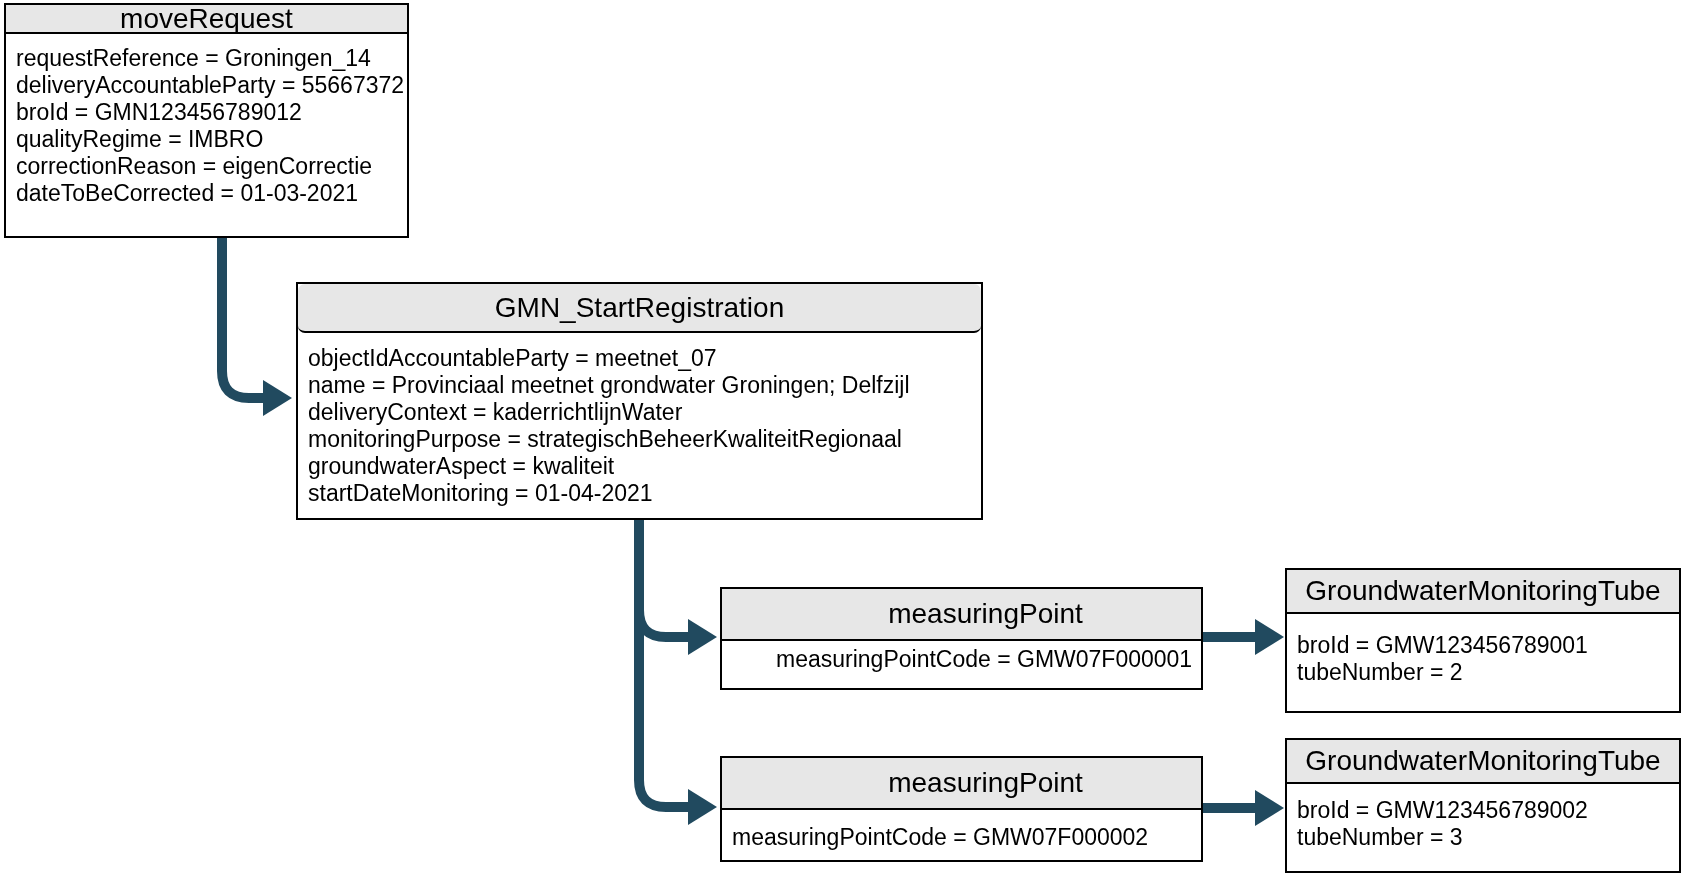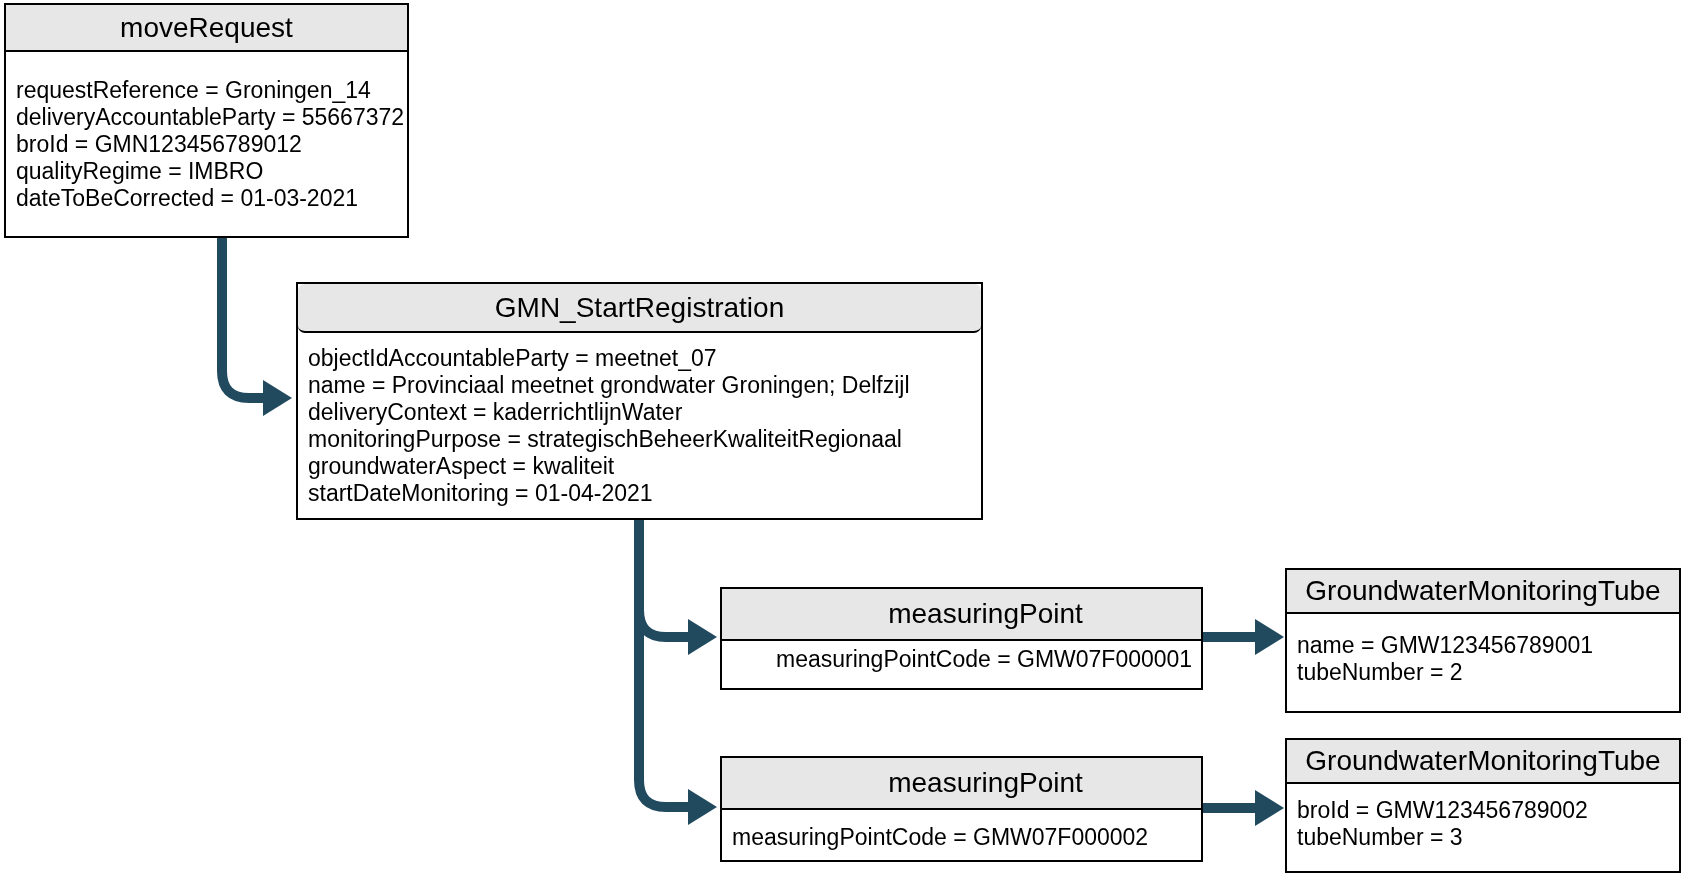--- a/index.html
+++ b/index.html
@@ -29,21 +29,21 @@
   }
   .node-body{
     box-sizing:border-box;
     display:flex;flex-direction:column;justify-content:center;
     padding-left:10px;padding-right:6px;
     font-size:23px;line-height:27px;
   }
   .attr{white-space:nowrap;}
   
   #node-move{left:4px;top:3px;width:405px;height:235px;}
-  #node-move .node-header{height:47px;}
+  #node-move .node-header{height:29px;}
   #node-move .node-body{height:184px;}
   #node-gmn{left:296px;top:282px;width:687px;height:238px;}
   #node-gmn .node-header{height:49px;border-radius:7px;}
   #node-gmn .node-body{height:185px;}
   #node-mp1{left:720px;top:587px;width:483px;height:103px;}
   #node-mp2{left:720px;top:756px;width:483px;height:106px;}
   #node-mp1 .node-header,#node-mp2 .node-header{height:52px;padding-left:48px;}
   #node-mp1 .node-body{height:37px;margin-left:44px;}
   #node-mp2 .node-body{height:54px;}
   #node-tube1{left:1285px;top:568px;width:396px;height:145px;}
@@ -82,20 +82,21 @@
     </g>
   </svg>
 
   <div class="node" id="node-move">
     <div class="node-header">moveRequest</div>
     <div class="node-body">
       <div class="attr">requestReference = Groningen_14</div>
       <div class="attr">deliveryAccountableParty = 55667372</div>
       <div class="attr">broId = GMN123456789012</div>
       <div class="attr">qualityRegime = IMBRO</div>
+      <div class="attr">correctionReason = eigenCorrectie</div>
       <div class="attr">dateToBeCorrected = 01-03-2021</div>
     </div>
   </div>
 
   <div class="node" id="node-gmn">
     <div class="node-header">GMN_StartRegistration</div>
     <div class="node-body">
       <div class="attr">objectIdAccountableParty = meetnet_07</div>
       <div class="attr">name = Provinciaal meetnet grondwater Groningen; Delfzijl</div>
       <div class="attr">deliveryContext = kaderrichtlijnWater</div>
@@ -108,21 +109,21 @@
   <div class="node" id="node-mp1">
     <div class="node-header">measuringPoint</div>
     <div class="node-body">
       <div class="attr">measuringPointCode = GMW07F000001</div>
     </div>
   </div>
 
   <div class="node" id="node-tube1">
     <div class="node-header">GroundwaterMonitoringTube</div>
     <div class="node-body">
-      <div class="attr">name = GMW123456789001</div>
+      <div class="attr">broId = GMW123456789001</div>
       <div class="attr">tubeNumber = 2</div>
     </div>
   </div>
 
   <div class="node" id="node-mp2">
     <div class="node-header">measuringPoint</div>
     <div class="node-body">
       <div class="attr">measuringPointCode = GMW07F000002</div>
     </div>
   </div>

